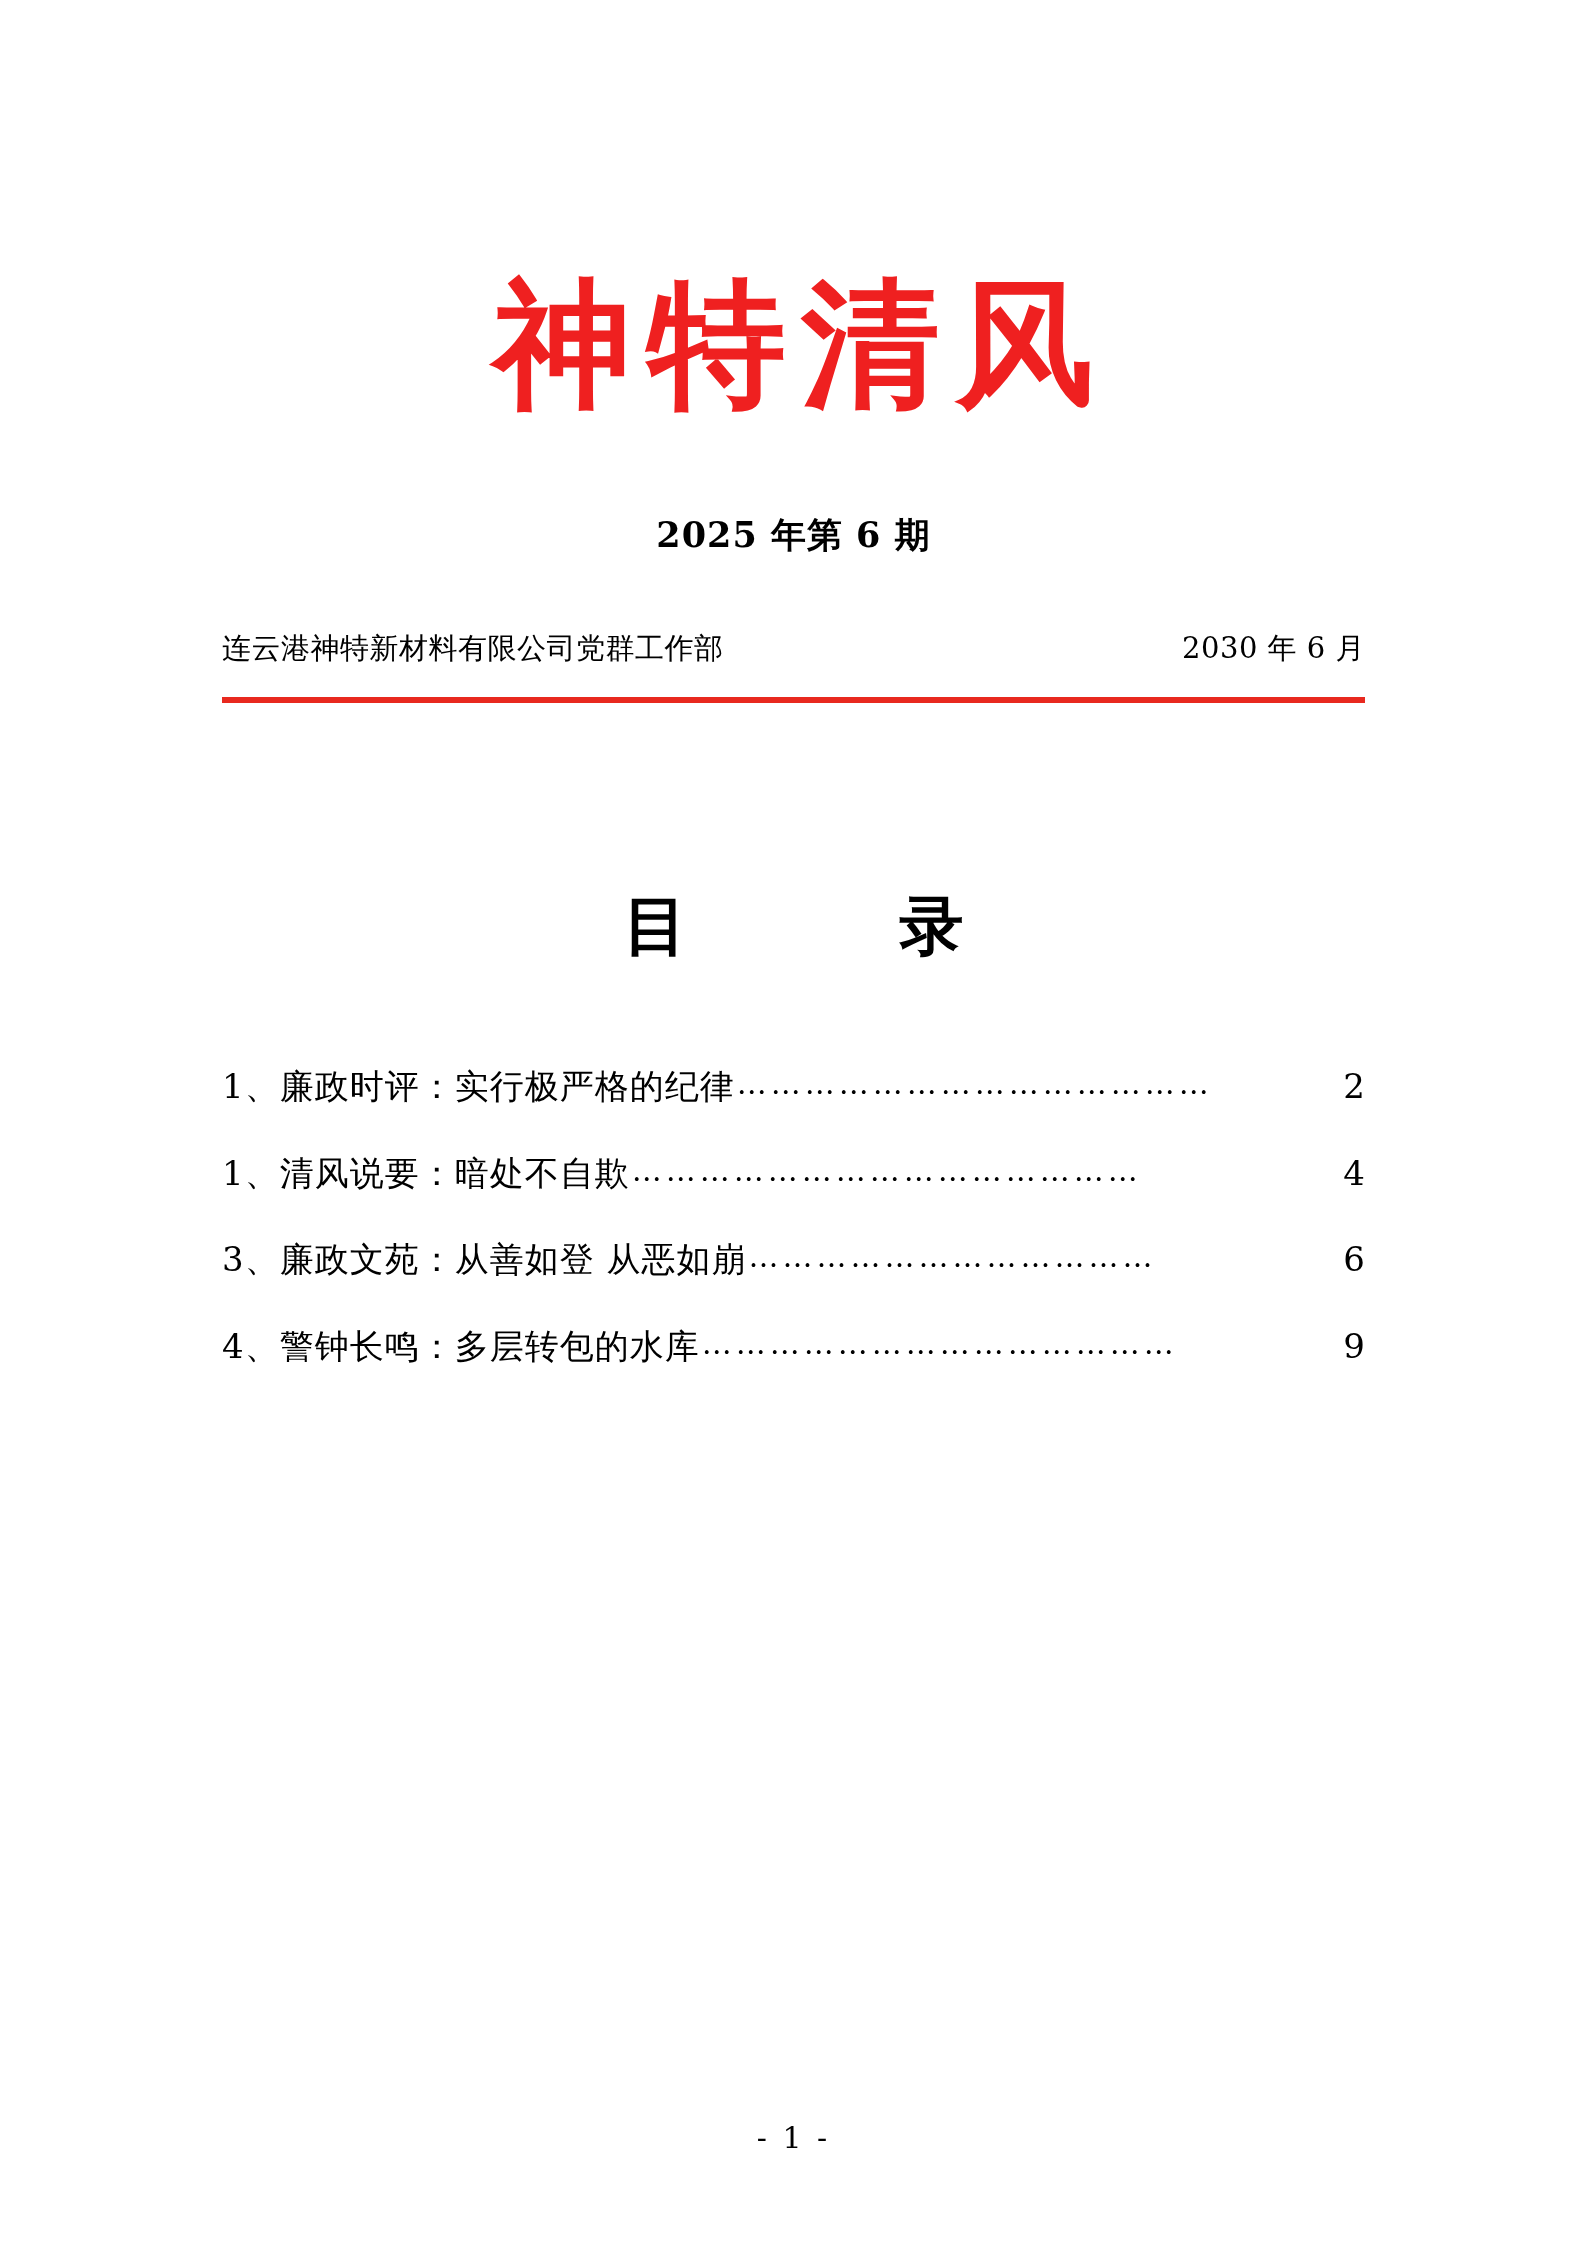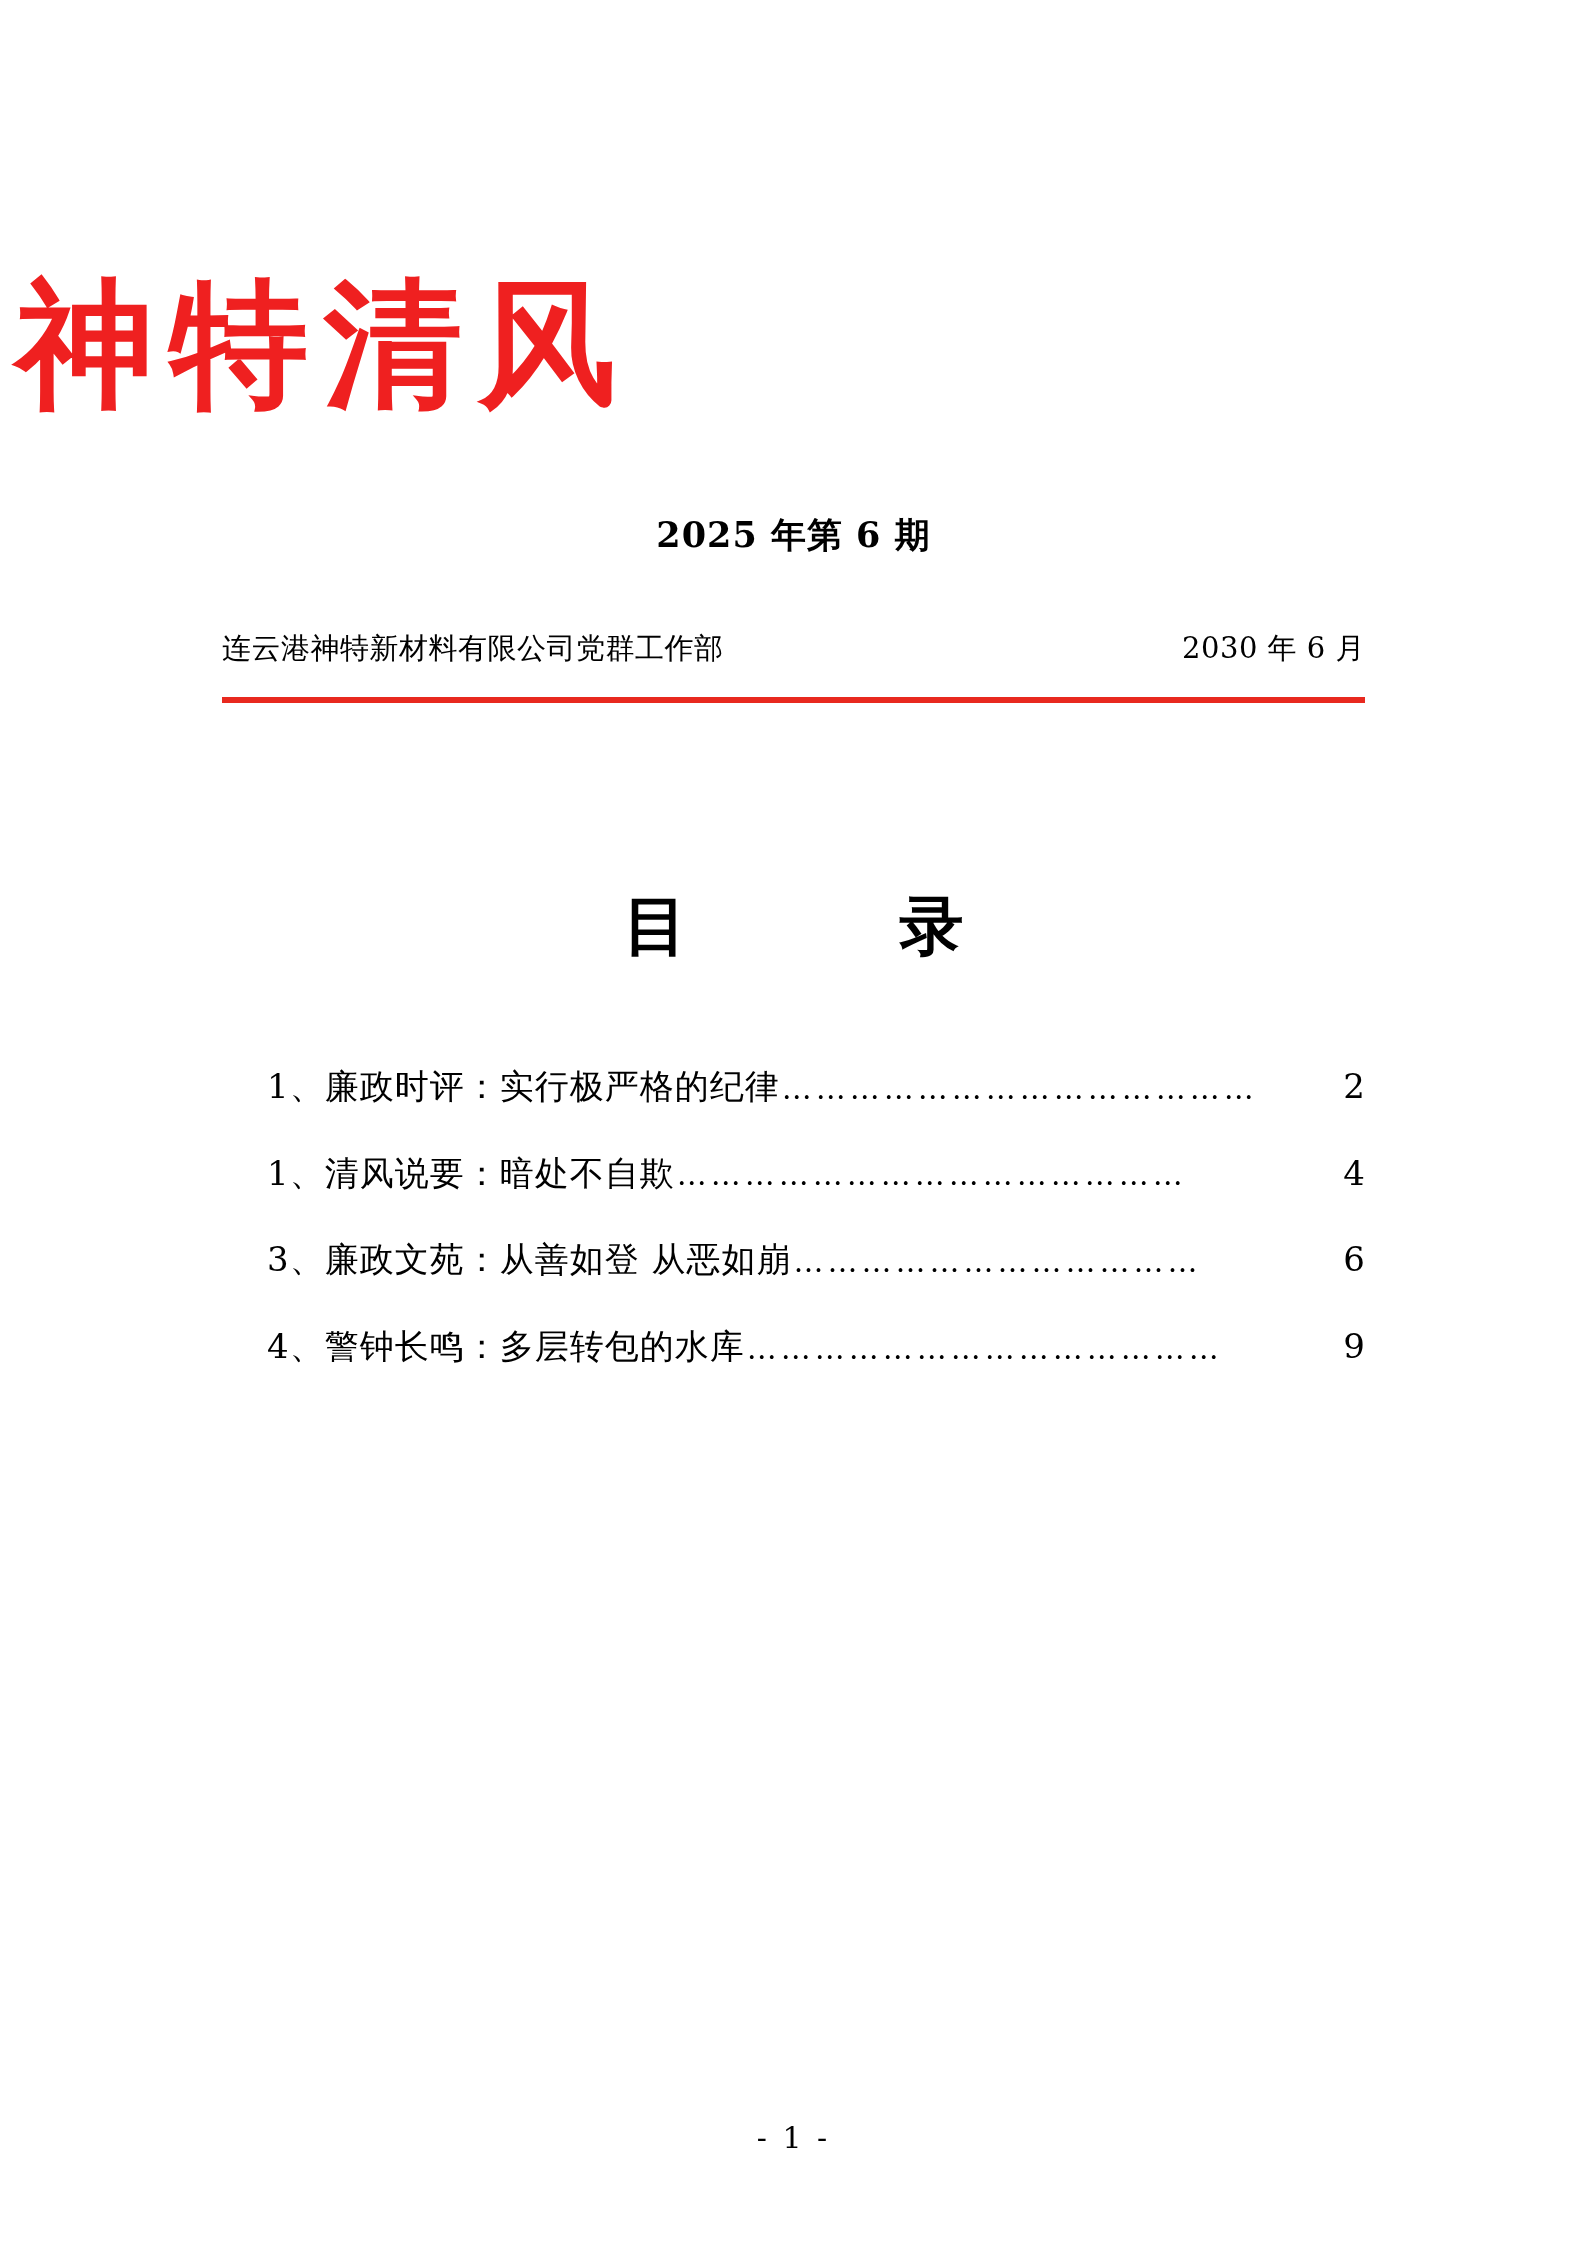--- a/index.html
+++ b/index.html
@@ -13,20 +13,21 @@
     height: 2245px;
     margin: 0 auto;
     background: #ffffff;
     font-family: "DejaVu Serif", "Liberation Serif", serif;
     color: #000000;
     overflow: hidden;
   }
 
   
   .masthead {
+    text-align: center;
     padding-top: 268px;
   }
   .masthead-title {
     font-family: "DejaVu Serif", "Liberation Serif", serif;
     font-size: 138px;
     font-weight: 700;
     color: #ef2020;
     letter-spacing: 16px;
     line-height: 1.1;
     text-indent: 16px;
@@ -70,27 +71,26 @@
     text-indent: 28px;
     font-family: "DejaVu Serif", "Liberation Serif", serif;
   }
 
   .toc-list {
     margin-top: 96px;
     padding: 0 222px 0 222px;
   }
   .toc-item {
     display: flex;
-    align-items: flex-end;
+    align-items: flex-start;
     font-size: 34px;
     line-height: 1.2;
     margin-bottom: 46px;
     font-family: "DejaVu Serif", "Liberation Serif", serif;
     white-space: nowrap;
-    margin-left: 45px;
   }
   .toc-label {
     letter-spacing: 1px;
   }
   .toc-dots {
     flex: 1 1 auto;
     overflow: hidden;
     white-space: nowrap;
     letter-spacing: 4px;
     margin: 0 6px 0 2px;

